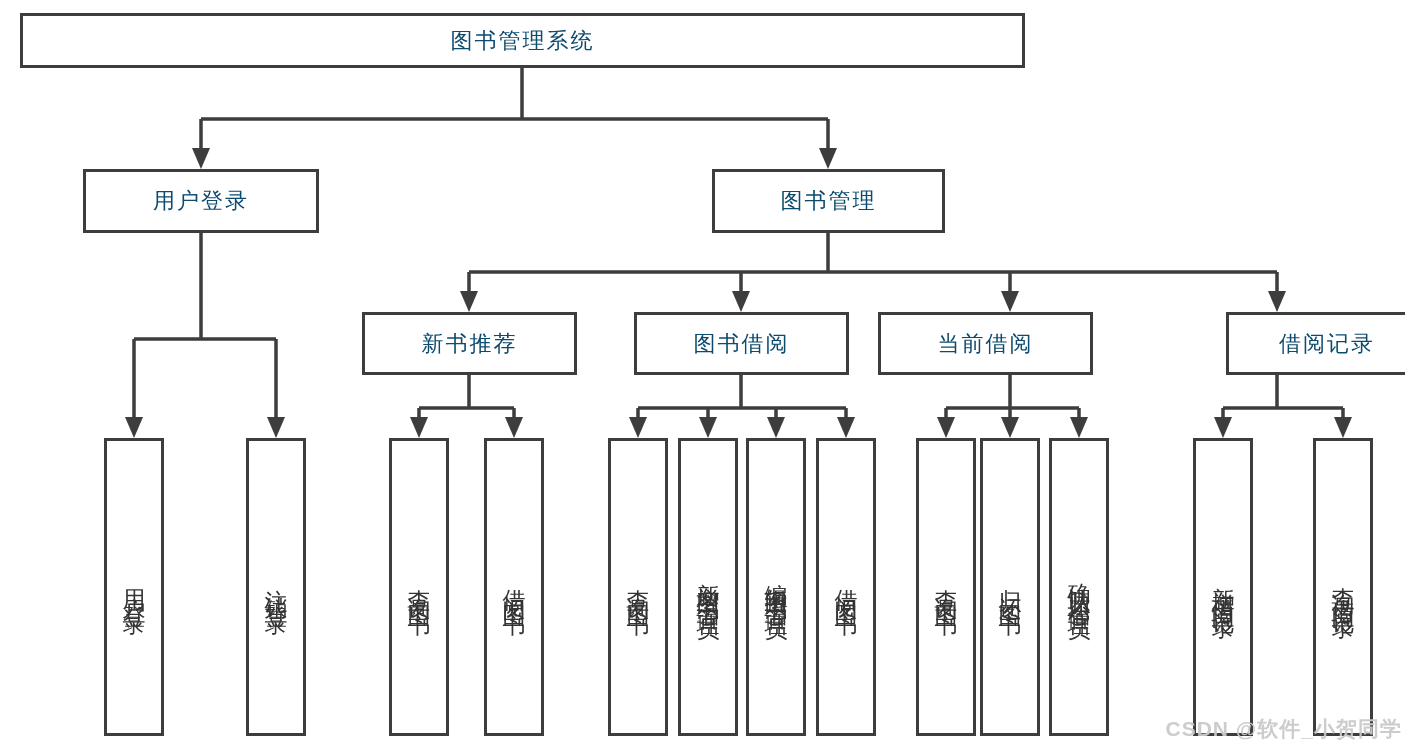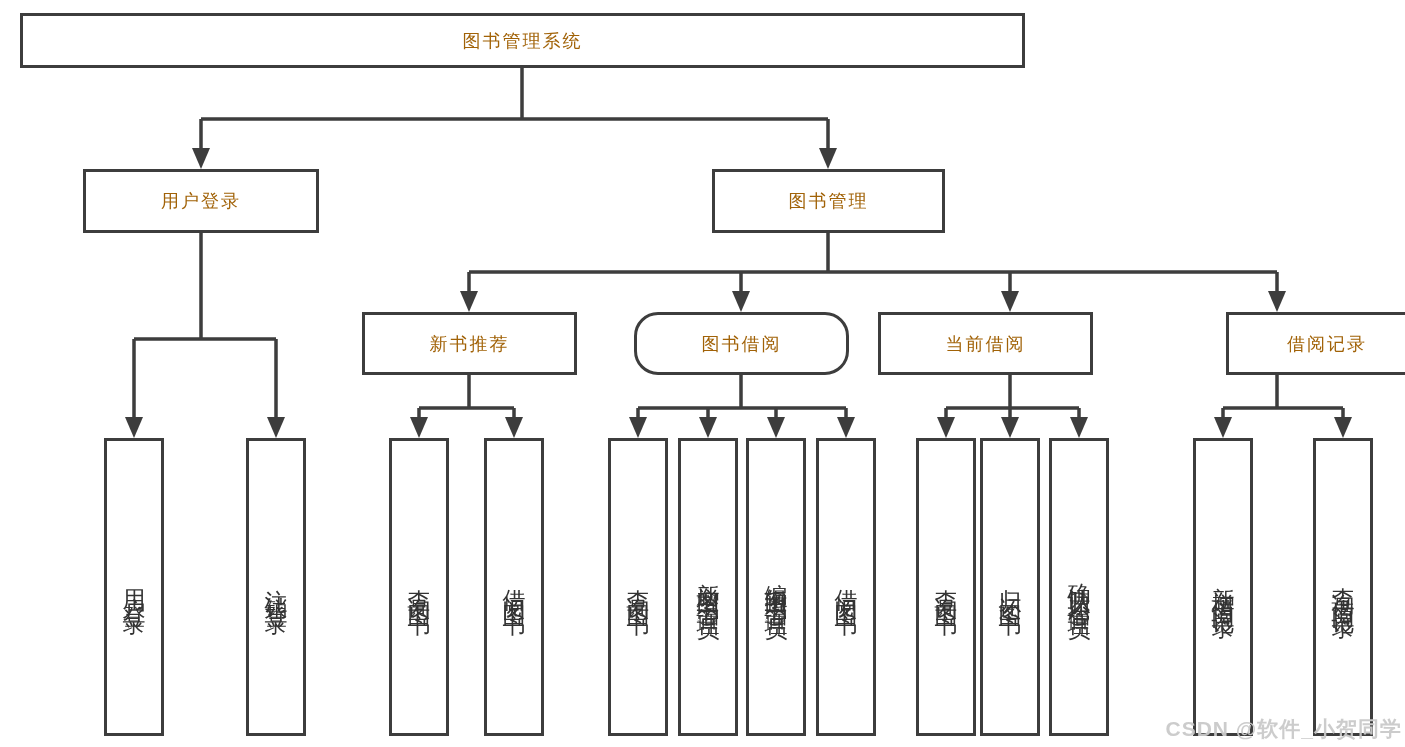--- a/index.html
+++ b/index.html
@@ -22,23 +22,23 @@
     z-index: 1;
   }
   .hbox {
     position: absolute;
     box-sizing: border-box;
     border: 3px solid #3d3d3d;
     background: #ffffff;
     display: flex;
     align-items: center;
     justify-content: center;
-    font-size: 18px;
+    font-size: 22px;
     letter-spacing: 2px;
-    color: #a16207;
+    color: #0c4a6e;
     z-index: 2;
     white-space: nowrap;
   }
   .vbox {
     position: absolute;
     box-sizing: border-box;
     border: 3px solid #3d3d3d;
     background: #ffffff;
     top: 438px;
     width: 60px;
@@ -103,21 +103,21 @@
       <polygon points="1334,417 1352,417 1343,438"></polygon>
     </g>
   </svg>
 
   <div class="hbox" style="left:20px; top:13px; width:1005px; height:55px;">图书管理系统</div>
 
   <div class="hbox" style="left:83px; top:169px; width:236px; height:64px;">用户登录</div>
   <div class="hbox" style="left:362px; top:312px; width:215px; height:63px;">新书推荐</div>
 
   <div class="hbox" style="left:712px; top:169px; width:233px; height:64px;">图书管理</div>
-  <div class="hbox" style="left:634px; top:312px; width:215px; height:63px;border-radius:24px;">图书借阅</div>
+  <div class="hbox" style="left:634px; top:312px; width:215px; height:63px;">图书借阅</div>
   <div class="hbox" style="left:878px; top:312px; width:215px; height:63px;">当前借阅</div>
   <div class="hbox" style="left:1226px; top:312px; width:202px; height:63px;">借阅记录</div>
 
   <div class="vbox" style="left:104px;">用户登录</div>
   <div class="vbox" style="left:246px;">注销登录</div>
 
   <div class="vbox" style="left:389px;">查询图书</div>
   <div class="vbox" style="left:484px;">借阅图书</div>
 
   <div class="vbox" style="left:608px;">查询图书</div>

